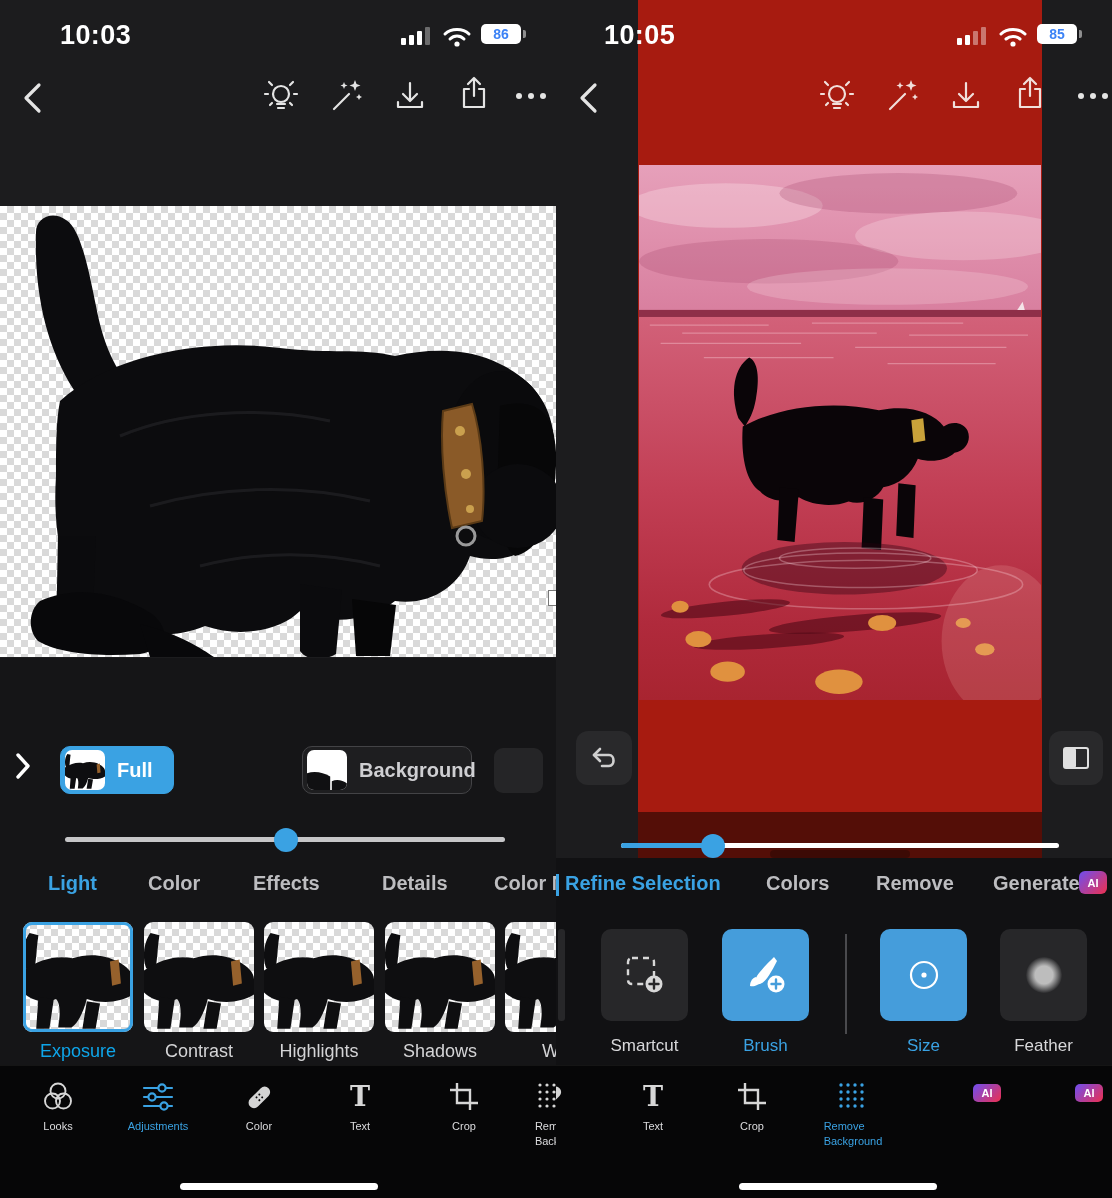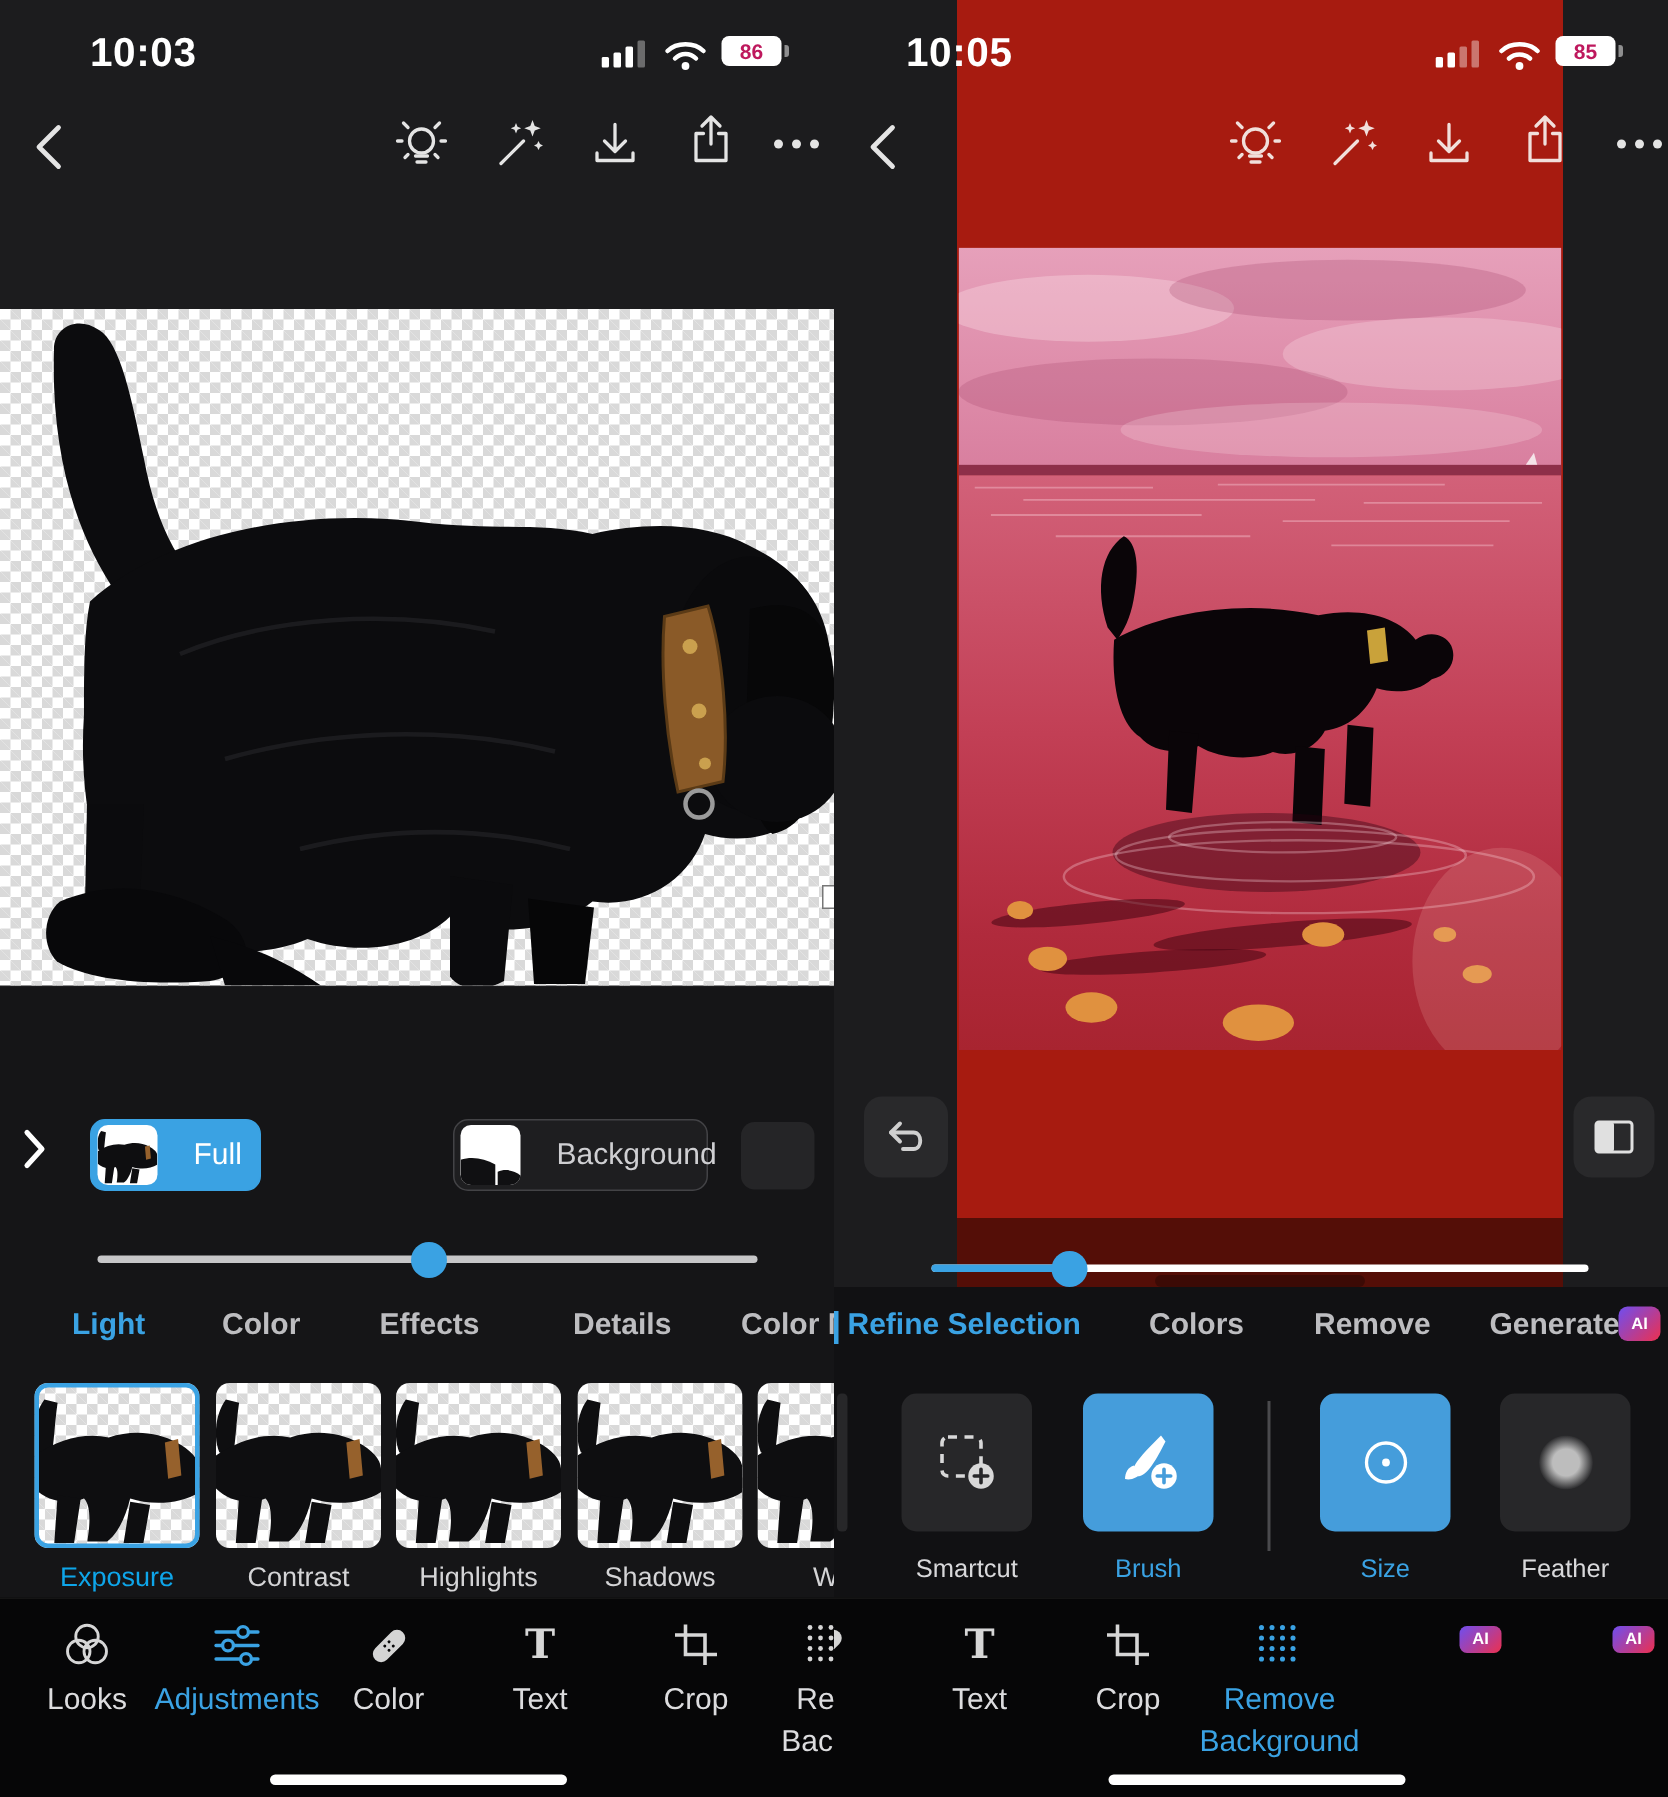--- a/index.html
+++ b/index.html
@@ -3,45 +3,45 @@
 <meta charset="utf-8">
 <style>
   html,body{margin:0;padding:0;background:#000;}
   #stage{position:relative;width:1112px;height:1198px;background:#141416;overflow:hidden;
          font-family:"Liberation Sans","DejaVu Sans",sans-serif;}
   .phone{position:absolute;top:0;width:556px;height:1198px;background:#1c1c1e;overflow:hidden;}
   #phone-left{left:0;}
   #phone-right{left:556px;}
   .abs{position:absolute;}
   .time{font-size:27px;font-weight:700;color:#fff;letter-spacing:.4px;}
-  .batt{width:40px;height:20px;border-radius:5px;background:#fff;color:#be185d;
+  .batt{width:40px;height:20px;border-radius:5px;background:#fff;color:#3b82f6;
         font-size:14px;font-weight:700;line-height:20px;text-align:center;}
   .batt-nub{width:3px;height:8px;border-radius:0 2px 2px 0;background:rgba(255,255,255,.5);}
   svg.oicon{stroke:#e4e4e4;stroke-width:2.2;fill:none;stroke-linecap:round;stroke-linejoin:round;}
   #phone-right svg.oicon{stroke:#f1dfdb;}
   .checker{background-color:#fff;
     background-image:linear-gradient(45deg,#d9d9d9 25%,transparent 25%,transparent 75%,#d9d9d9 75%),
                      linear-gradient(45deg,#d9d9d9 25%,transparent 25%,transparent 75%,#d9d9d9 75%);
     background-size:14px 14px;background-position:0 0,7px 7px;}
   .mid-bg{left:0;width:556px;background:#151517;}
   .toolbar-bg{left:0;top:1065px;width:556px;height:133px;background:#060607;border-top:1px solid #151515;}
   .masktab{top:746px;height:48px;border-radius:10px;border:1.5px solid #434346;display:flex;align-items:center;
-           gap:24px;padding:0 16px 0 4px;box-sizing:border-box;background:#1e1e20;}
+           gap:12px;padding:0 16px 0 4px;box-sizing:border-box;background:#1e1e20;font-weight:bold;}
   .masktab.sel{background:#3aa2e3;border-color:#3aa2e3;}
   .mthumb{width:40px;height:40px;border-radius:7px;overflow:hidden;flex:none;position:relative;}
   .mlabel{font-size:20px;color:#cfcfd2;white-space:nowrap;}
   .sel>.mlabel{color:#fff;}
   .ptab{top:872px;font-size:20px;font-weight:600;color:#bdbdc0;white-space:nowrap;}
   .ptab.sel{color:#3aa2e3;}
   .ptile{top:922px;width:110px;height:110px;border-radius:9px;overflow:hidden;}
   .ptile.sel{outline:3px solid #3aa2e3;outline-offset:-3px;}
   .plabel{top:1041px;width:110px;font-size:18px;color:#d4d4d6;text-align:center;white-space:nowrap;}
   .plabel.sel{color:#0ea5e9;}
   .tbitem{top:1082px;width:104px;display:flex;flex-direction:column;align-items:center;gap:7px;}
-  .tblabel{font-size:20px;line-height:1.4;color:#dcdcde;text-align:center;white-space:nowrap;}
+  .tblabel{font-size:11px;line-height:1.4;color:#dcdcde;white-space:nowrap;}
   .blue{color:#3aa2e3 !important;}
   .tool-tile{top:929px;width:87px;height:92px;border-radius:10px;background:#272729;
              display:flex;align-items:center;justify-content:center;}
   .tool-tile.sel{background:#459ddb;}
   .tool-label{top:1036px;width:87px;font-size:17px;color:#d8d8da;text-align:center;white-space:nowrap;}
   .ai-badge{display:flex;align-items:center;justify-content:center;color:#fff;font-size:11px;font-weight:700;
             border-radius:5px;background:linear-gradient(135deg,#7b4be0 10%,#e0335f 90%);}
   .homebar{top:1183px;width:198px;height:7px;border-radius:4px;background:#fff;}
   .fab{top:731px;width:56px;height:54px;border-radius:12px;background:#29292b;
        display:flex;align-items:center;justify-content:center;}

